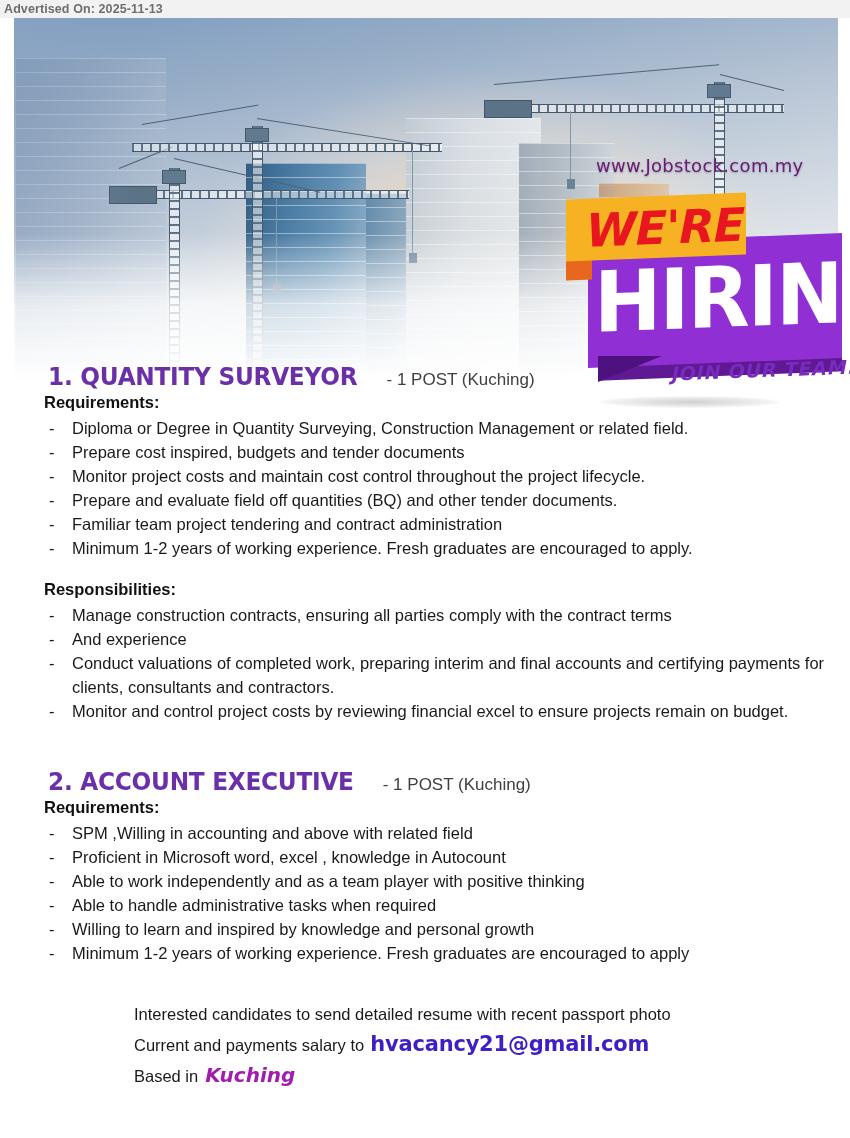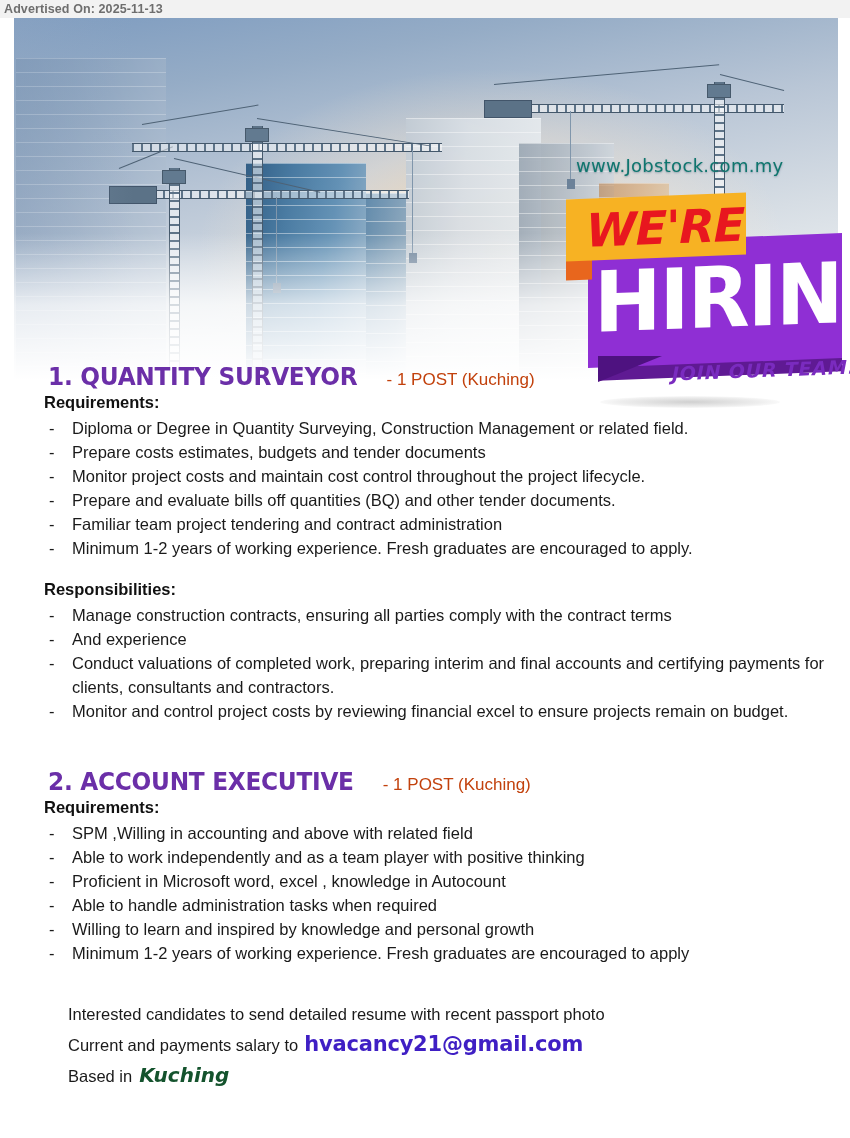--- a/index.html
+++ b/index.html
@@ -92,23 +92,23 @@
   }
   .crane-tie { position: absolute; height: 1px; background: #4e6275; transform-origin: left center; }
   .crane-cab { position: absolute; width: 22px; height: 12px; background: #627a90; border: 1px solid #46596b; }
   .crane-counter { position: absolute; width: 46px; height: 16px; background: #5b7287; border: 1px solid #42556a; }
   .crane-hook { position: absolute; width: 1px; background: #8096ab; }
   .crane-block { position: absolute; width: 8px; height: 10px; background: #6c8299; }
 
   
   .watermark {
     position: absolute;
-    left: 576px; top: 155px;
+    left: 596px; top: 155px;
     font-size: 18px;
-    color: #0f766e;
+    color: #701a75;
     font-family: "DejaVu Sans", sans-serif;
     letter-spacing: .3px;
     text-shadow: 0 1px 2px rgba(90,110,130,.55);
     white-space: nowrap;
   }
 
   
   .badge { position: absolute; left: 560px; top: 196px; width: 282px; height: 195px; }
   .badge-were {
     position: absolute; left: 6px; top: 0px;
@@ -195,21 +195,21 @@
     font-weight: bold;
     font-size: 25px;
     color: #6b2fa8;
     letter-spacing: -.3px;
     transform: scaleX(.93);
     transform-origin: left bottom;
     white-space: nowrap;
   }
   .job-post {
     font-size: 17px;
-    color: #c2410c;
+    color: #404040;
     margin-left: 6px;
     white-space: nowrap;
   }
   .section-label {
     padding-left: 44px;
     font-size: 16.5px;
     font-weight: bold;
     color: #111;
     margin-bottom: 4px;
   }
@@ -226,38 +226,38 @@
   ul.bullets li::before {
     content: "-";
     position: absolute; left: 5px; top: 0;
     color: #1a1a1a;
   }
   .gap-md { height: 20px; }
   .gap-lg { height: 34px; }
   .gap-xl { height: 44px; }
 
   
-  .footer { padding-left: 68px; }
+  .footer { padding-left: 96px; margin-left: 38px; }
   .footer-line {
     font-size: 16.5px;
     line-height: 30px;
     color: #1a1a1a;
     display: flex; align-items: baseline;
   }
   .footer-email {
     font-family: "DejaVu Sans", sans-serif;
     font-weight: bold;
     font-size: 21px;
     color: #3f1fc4;
     margin-left: 6px;
     letter-spacing: -.2px;
   }
   .footer-city {
     font-weight: bold; font-style: italic;
-    font-size: 20px; color: #14532d;
+    font-size: 20px; color: #a21caf;
     margin-left: 7px;
     font-family: "DejaVu Sans", sans-serif;
   }
 </style>
 </head>
 <body>
 
 <div class="advert-bar">
   <span class="advert-text">Advertised On: 2025-11-13</span>
 </div>
@@ -339,23 +339,23 @@
 <div class="content">
 
   <div class="job">
     <div class="job-title-row">
       <span class="job-title">1. QUANTITY SURVEYOR</span>
       <span class="job-post">- 1 POST (Kuching)</span>
     </div>
     <div class="section-label">Requirements:</div>
     <ul class="bullets">
       <li>Diploma or Degree in Quantity Surveying, Construction Management or related field.</li>
-      <li>Prepare costs estimates, budgets and tender documents</li>
+      <li>Prepare cost inspired, budgets and tender documents</li>
       <li>Monitor project costs and maintain cost control throughout the project lifecycle.</li>
-      <li>Prepare and evaluate bills off quantities (BQ) and other tender documents.</li>
+      <li>Prepare and evaluate field off quantities (BQ) and other tender documents.</li>
       <li>Familiar team project tendering and contract administration</li>
       <li>Minimum 1-2 years of working experience. Fresh graduates are encouraged to apply.</li>
     </ul>
 
     <div class="gap-md"></div>
 
     <div class="section-label">Responsibilities:</div>
     <ul class="bullets">
       <li>Manage construction contracts, ensuring all parties comply with the contract terms</li>
       <li>And experience</li>
@@ -367,23 +367,23 @@
   <div class="gap-xl"></div>
 
   <div class="job">
     <div class="job-title-row">
       <span class="job-title">2. ACCOUNT EXECUTIVE</span>
       <span class="job-post">- 1 POST (Kuching)</span>
     </div>
     <div class="section-label">Requirements:</div>
     <ul class="bullets">
       <li>SPM ,Willing in accounting and above with related field</li>
+      <li>Proficient in Microsoft word, excel , knowledge in Autocount</li>
       <li>Able to work independently and as a team player with positive thinking</li>
-      <li>Proficient in Microsoft word, excel , knowledge in Autocount</li>
-      <li>Able to handle administration tasks when required</li>
+      <li>Able to handle administrative tasks when required</li>
       <li>Willing to learn and inspired by knowledge and personal growth</li>
       <li>Minimum 1-2 years of working experience. Fresh graduates are encouraged to apply</li>
     </ul>
   </div>
 
   <div class="gap-lg"></div>
 
   <div class="footer">
     <div class="footer-line">
       <span>Interested candidates to send detailed resume with recent passport photo</span>

